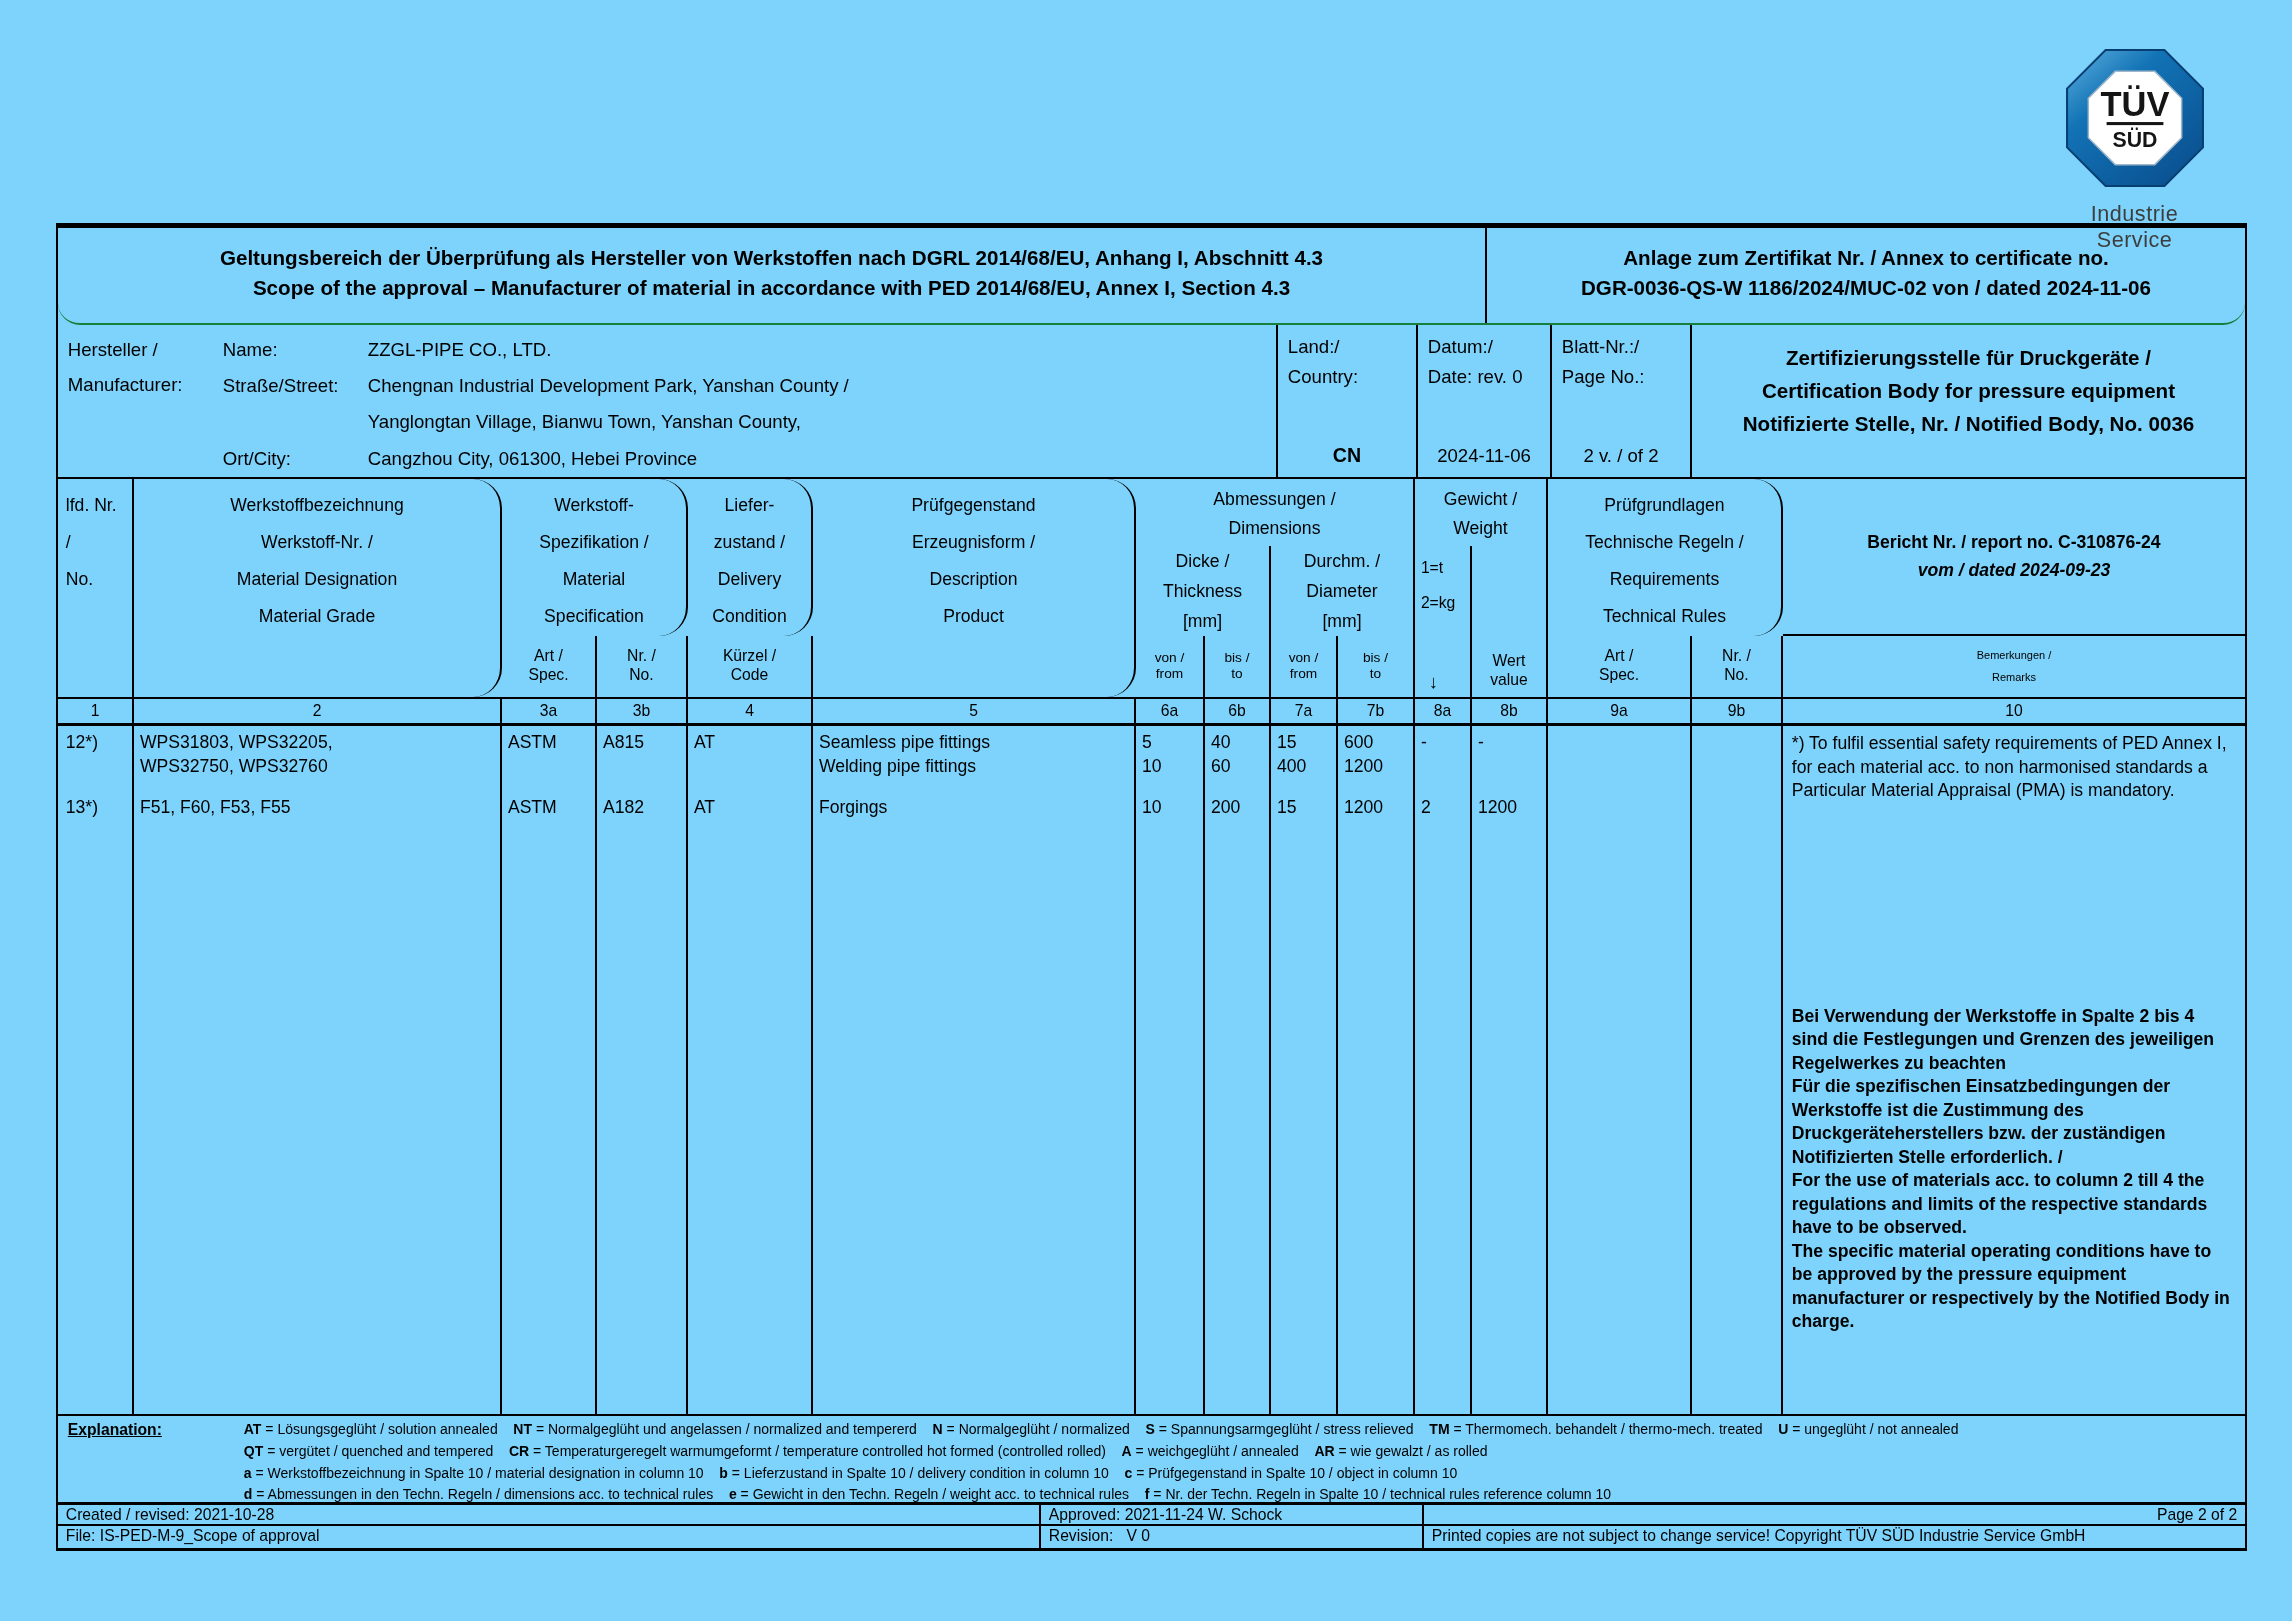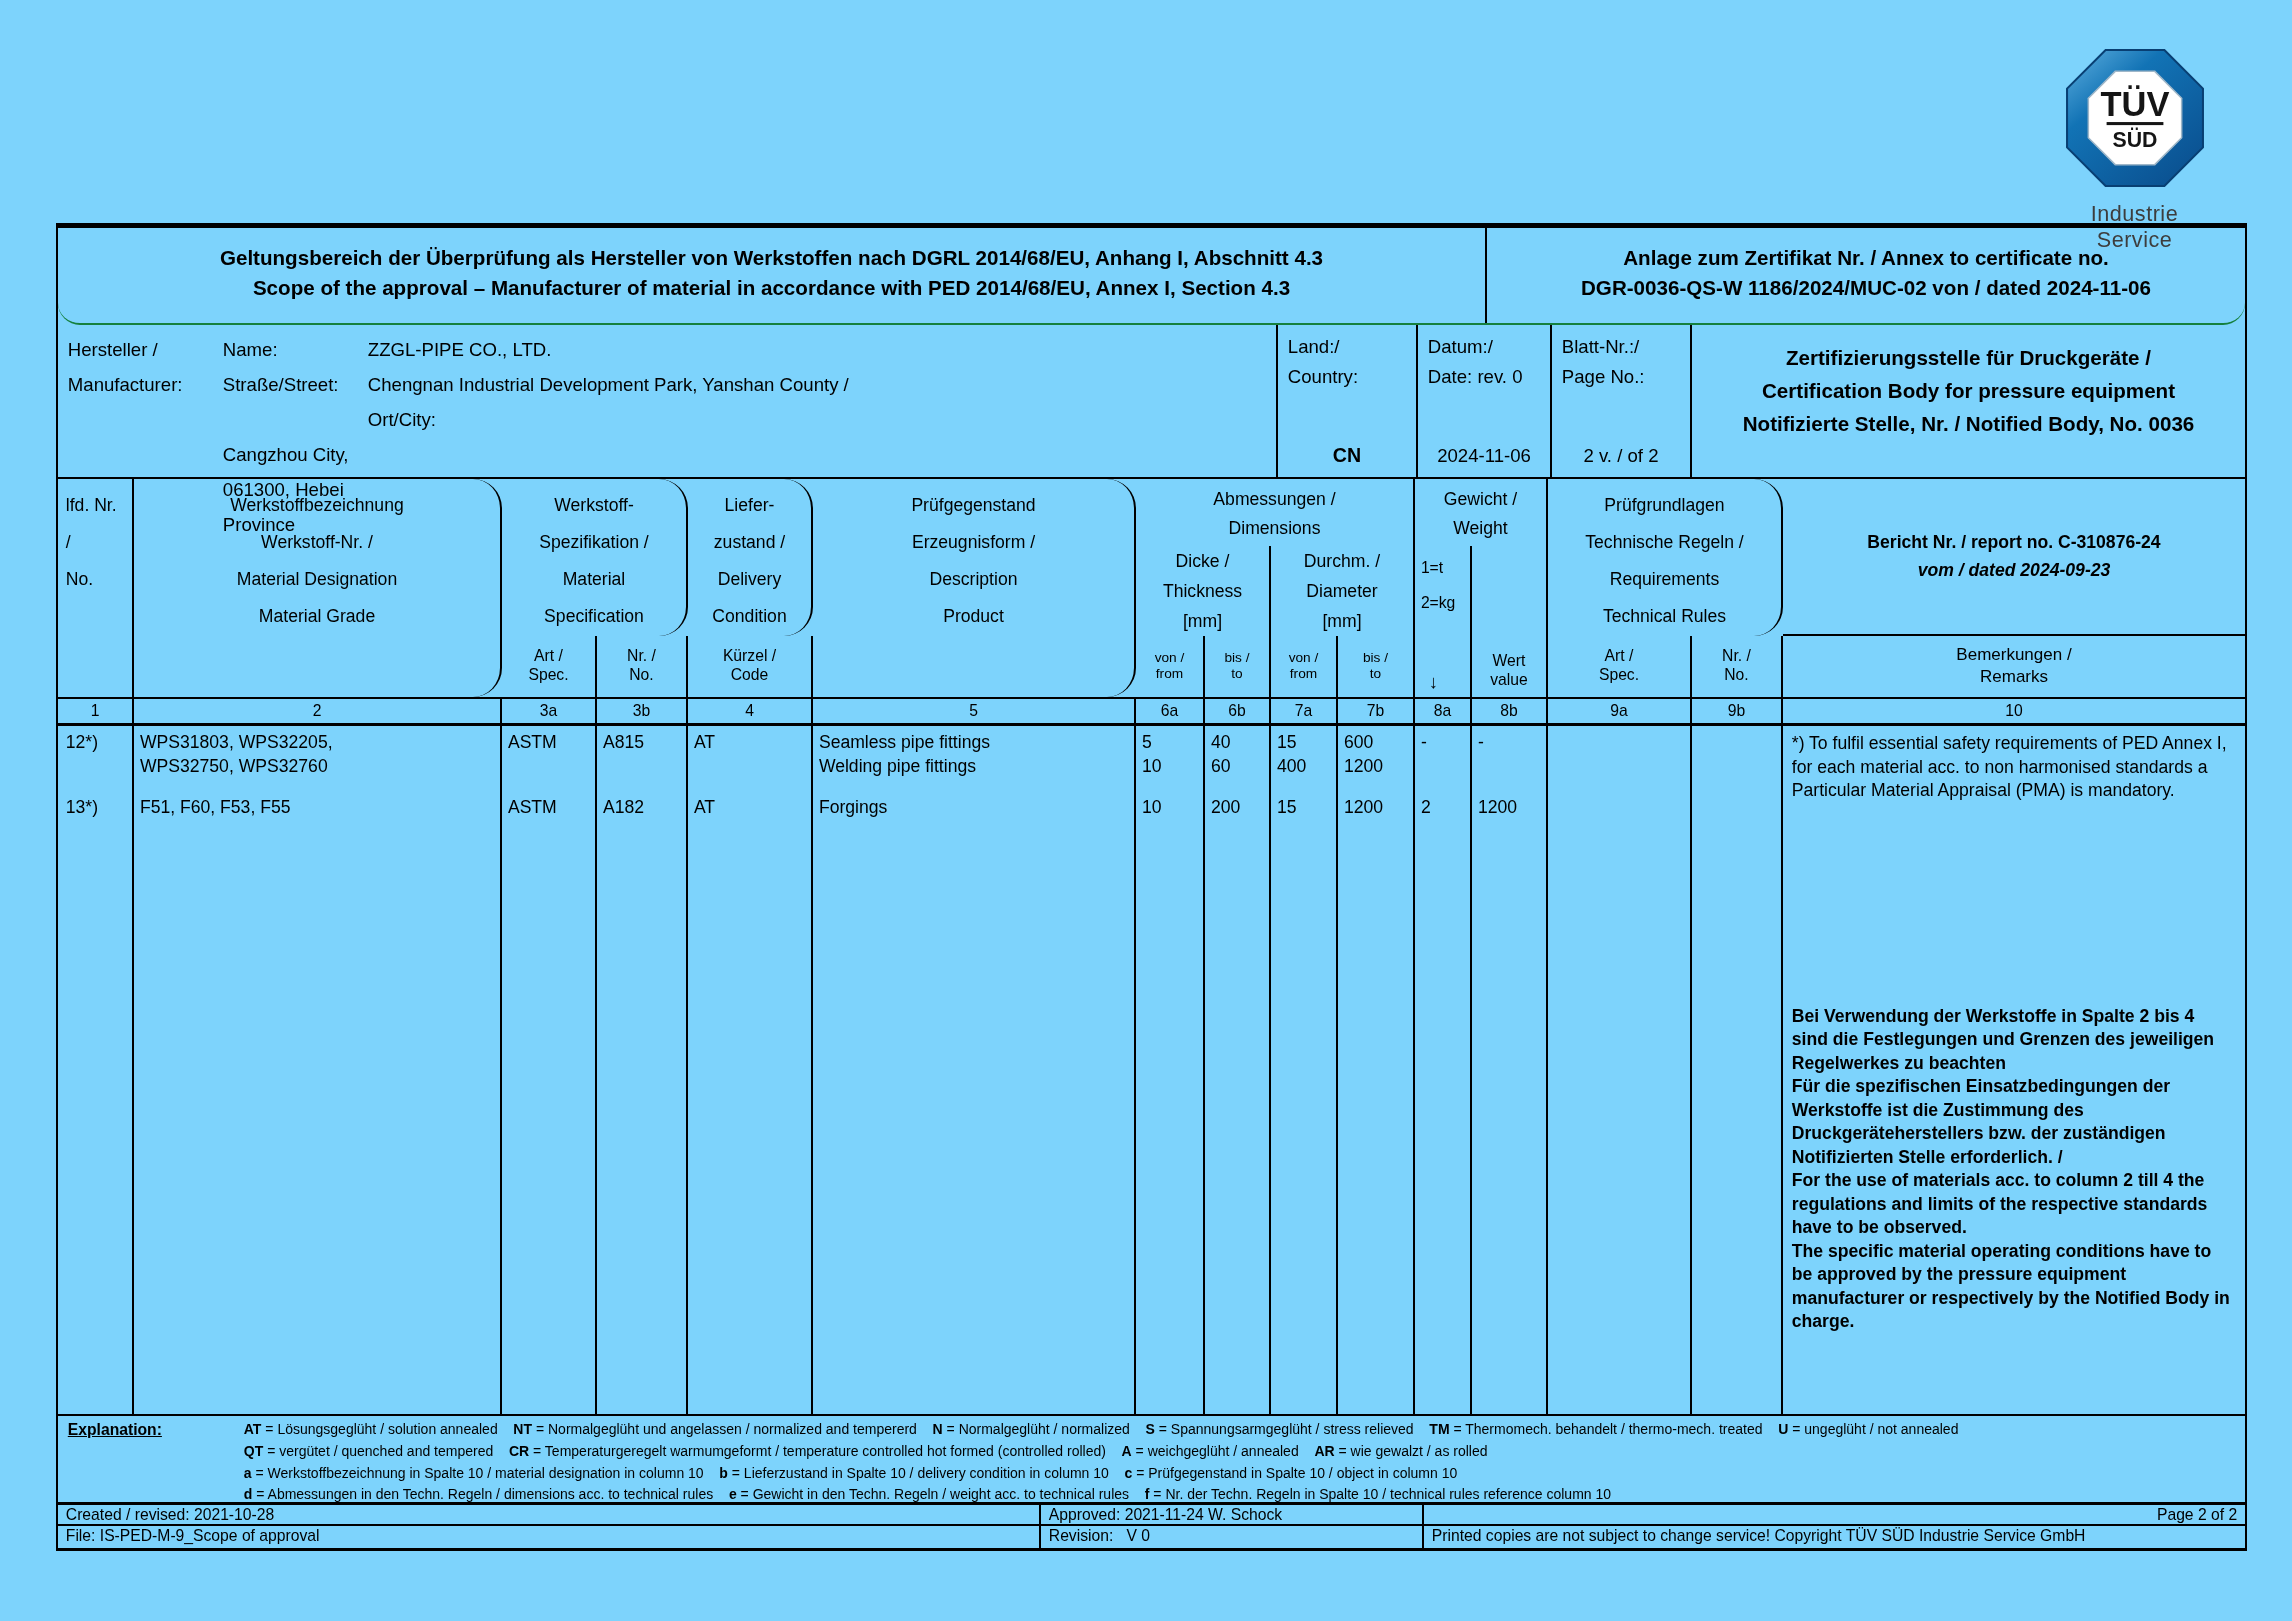--- a/index.html
+++ b/index.html
@@ -58,21 +58,21 @@
   .h-wunit{grid-column:11;grid-row:2/4;display:flex;flex-direction:column;font-size:15.7px;padding:3.9px 0 3.9px 5.9px;}
   .h-wunit .u{line-height:35px;}
   .h-wunit .arrow{margin-top:auto;font-size:18.6px;padding-left:7.8px;}
   .h-wval{grid-column:12;grid-row:2/4;display:flex;flex-direction:column;justify-content:flex-end;
           text-align:center;font-size:15.7px;line-height:18.6px;padding-bottom:7.8px;white-space:pre-line;}
   .h-basisgrp{grid-column:13/15;grid-row:1/3;}
   .h-report{grid-column:15;grid-row:1/3;border-bottom:2px solid #000;display:flex;flex-direction:column;
             justify-content:center;text-align:center;font-weight:bold;line-height:27.4px;}
   .h-report .it{font-style:italic;}
   .hsub{grid-row:3;font-size:15.7px;line-height:19.6px;padding-top:9.8px;text-align:center;white-space:pre-line;}
-  .h-remarks{grid-column:15;grid-row:3;font-size:17px;line-height:22.5px;padding-top:7.8px;text-align:center;white-space:pre-line;}
+  .h-remarks{grid-column:15;grid-row:3;font-size:11px;line-height:22.5px;padding-top:7.8px;text-align:center;white-space:pre-line;}
   .hnum{grid-row:4;border-top:2px solid #000;text-align:center;font-size:15.7px;line-height:23.5px;}
 
   
   .tdata{display:grid;
          grid-template-columns:76px 368px 95px 91px 125px 323px 69px 66px 67px 77px 57px 76px 144px 91px 1fr;
          height:688px;border-bottom:2px solid #000;font-size:17.6px;line-height:23.5px;}
   .dcol{box-sizing:border-box;padding:5.9px 5.9px 0 5.9px;}
   .dcol .r1{min-height:65px;}
   .d-no{padding-left:7.8px;}
   .d-remarks{padding:6.9px 9.8px 0 8.8px;line-height:23.5px;}
@@ -133,20 +133,21 @@
     <div class="row-b">
       <div class="cell-mfg">
         <div class="mfg-label pre">Hersteller /
 Manufacturer:</div>
         <div class="mfg-grid">
           <div>Name:</div>
           <div>ZZGL-PIPE CO., LTD.</div>
           <div>Straße/Street:</div>
           <div>Chengnan Industrial Development Park, Yanshan County /</div>
           <div></div>
+          <div>Yanglongtan Village, Bianwu Town, Yanshan County,</div>
           <div>Ort/City:</div>
           <div>Cangzhou City, 061300, Hebei Province</div>
         </div>
       </div>
       <div class="cell-sm cell-country">
         <div class="sm-label">Land:/
 Country:</div>
         <div class="sm-value bold" style="font-size:19.6px;">CN</div>
       </div>
       <div class="cell-sm cell-date">

